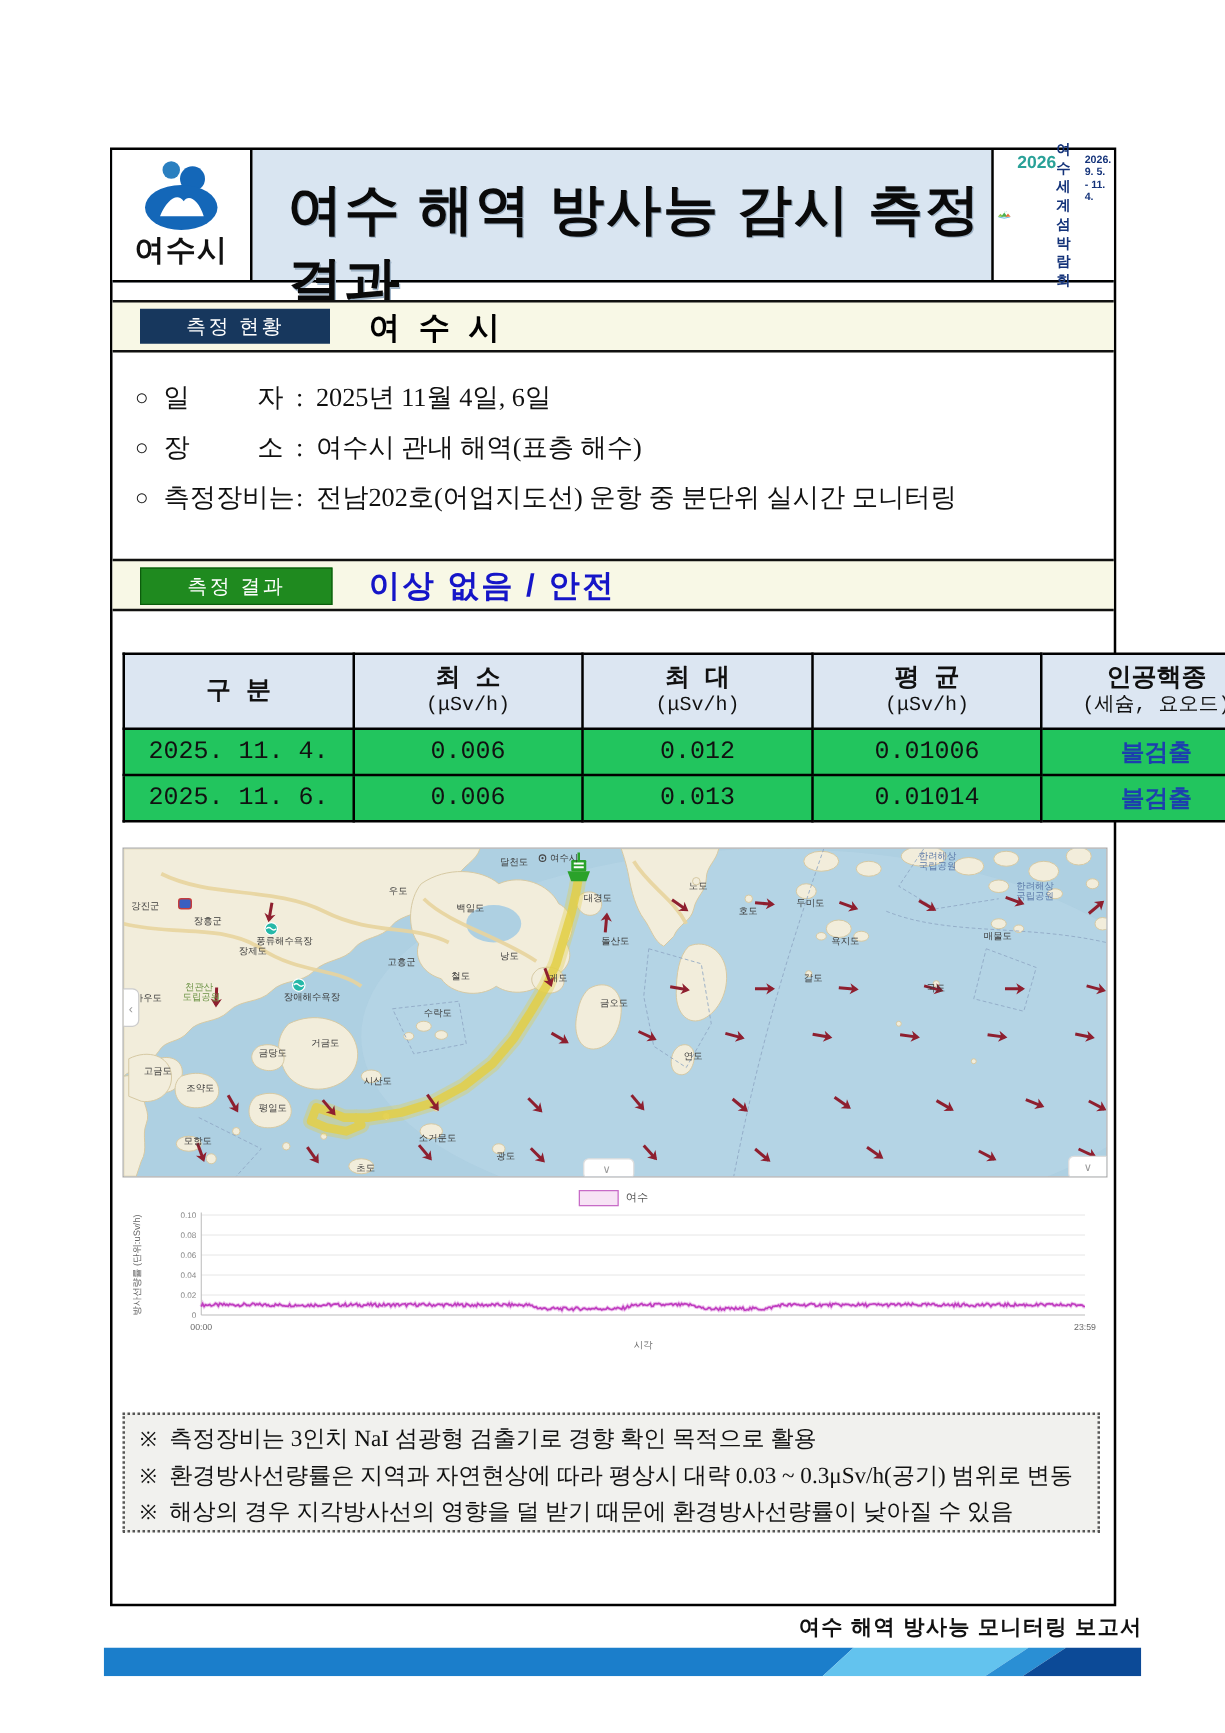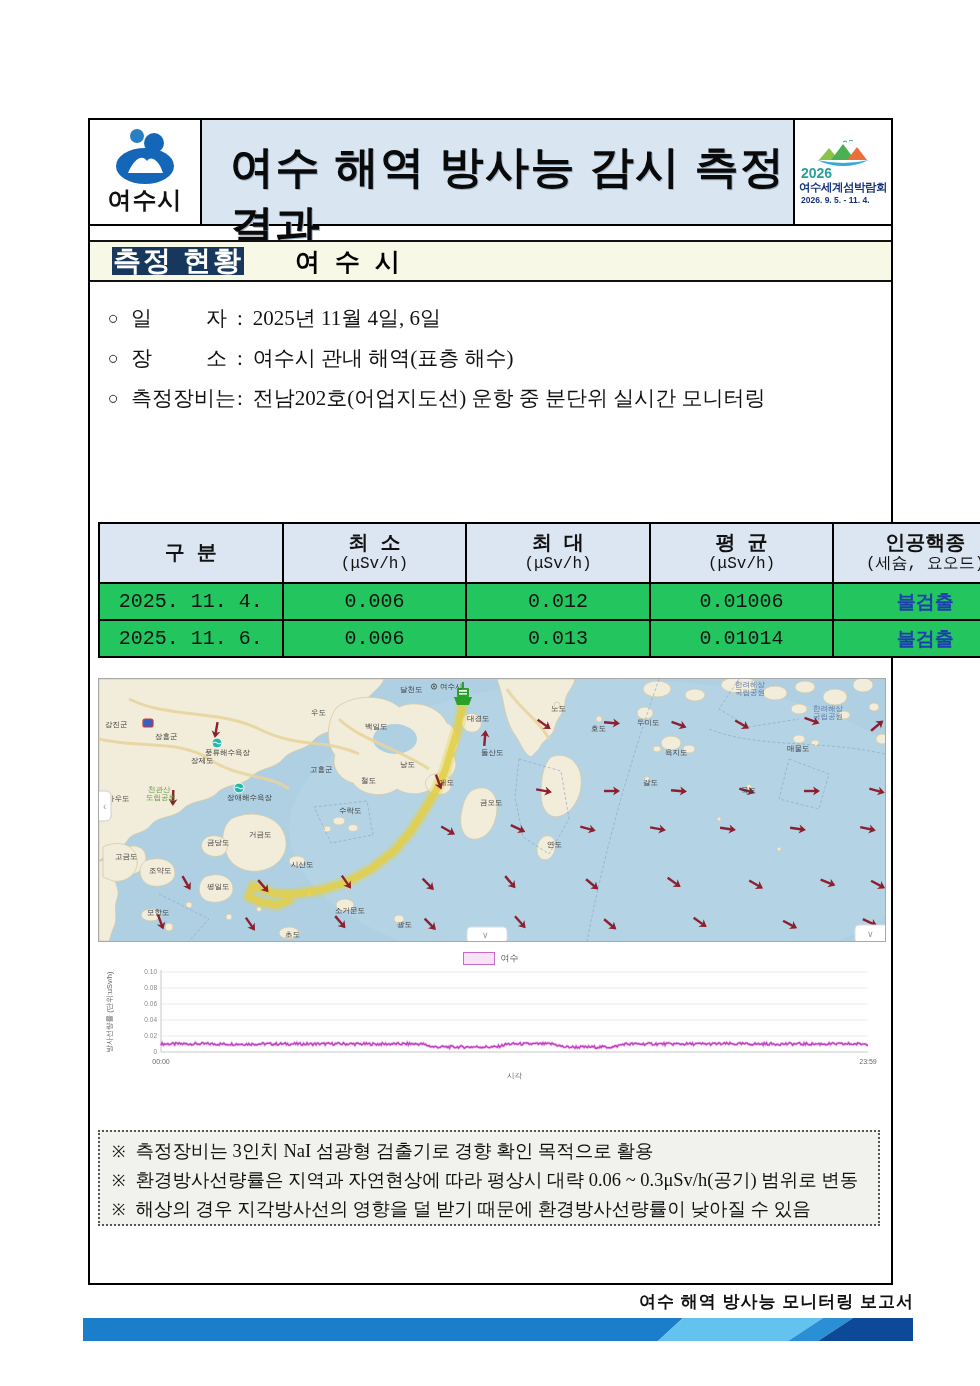--- a/index.html
+++ b/index.html
@@ -9,28 +9,28 @@
 
   
   #hdr{position:absolute;left:0;top:0;right:0;height:104px;background:#d9e5f1;border-bottom:2px solid #000;display:flex;}
   #hdr-left{width:110px;background:#fff;border-right:2px solid #000;display:flex;flex-direction:column;align-items:center;justify-content:center;flex:0 0 auto;}
   #hdr-left .city{font-size:24px;font-weight:800;color:#111;letter-spacing:1px;margin-top:-2px;}
   #hdr-center{flex:1;padding:10px 0 0 28px;position:relative;}
   .week-row{display:flex;align-items:center;gap:14px;}
   .week{color:#2b9cd8;font-weight:800;font-size:20px;letter-spacing:1px;}
   .week-line{height:7px;width:330px;border-radius:4px;background:linear-gradient(to right,#ffffff,#bfe4f4 30%,#45b4e4);}
   .doc-title{margin-top:8px;font-size:44px;font-weight:800;color:#0a0a0a;letter-spacing:1.5px;text-shadow:1px 1px 0 #9fb3c6;}
-  #hdr-right{width:92px;background:#fff;border-left:2px solid #000;display:flex;flex-direction:column;align-items:center;justify-content:center;flex:0 0 auto;padding:2px;}
+  #hdr-right{width:92px;background:#fff;border-left:2px solid #000;display:flex;align-items:center;justify-content:center;flex:0 0 auto;padding:2px;}
   .expo-2026{color:#2aa198;font-weight:800;font-size:14px;line-height:14px;align-self:flex-start;margin-left:4px;}
   .expo-name{color:#14337a;font-weight:700;font-size:11.5px;letter-spacing:-0.5px;}
   .expo-dates{color:#14337a;font-size:8.5px;font-weight:700;align-self:flex-start;margin-left:4px;}
 
   
   .band{position:absolute;left:0;right:0;height:38px;background:#f8f8e6;border-top:2px solid #111;border-bottom:2px solid #111;}
-  .badge{position:absolute;left:22px;top:5px;width:132px;height:28px;color:#fff;font-weight:700;font-size:28px;display:flex;align-items:center;justify-content:center;letter-spacing:2px;}
+  .badge{position:absolute;left:22px;top:5px;width:152px;height:28px;color:#fff;font-weight:400;font-size:16px;display:flex;align-items:center;justify-content:center;letter-spacing:2px;}
   .badge.navy{background:#17375d;}
   .badge.green{background:#1f8a1f;border:1px solid #0c5c0c;}
   .band-value{position:absolute;left:205px;top:3px;font-size:25px;font-weight:800;letter-spacing:4px;color:#000;}
   .band-value.blue{color:#1515c8;letter-spacing:2px;}
 
   
   #bullets{position:absolute;left:18px;top:178px;right:10px;font-family:"Liberation Serif","DejaVu Serif",serif;}
   .brow{height:40px;font-size:21px;color:#111;display:flex;align-items:center;white-space:nowrap;}
   .bdot{font-size:18px;margin-right:12px;}
   .blabel{display:inline-block;width:96px;text-align:justify;text-align-last:justify;}
@@ -122,20 +122,24 @@
           <span>여수시 관내 해역(표층 해수)</span>
         </div>
         <div class="brow">
           <span class="bdot">○</span>
           <span class="blabel">측정장비는</span>
           <span class="bsep">:</span>
           <span>전남202호(어업지도선) 운항 중 분단위 실시간 모니터링</span>
         </div>
       </div>
 
+    <div class="band" style="top:327px;">
+      <div class="badge green">측정 결과</div>
+      <div class="band-value blue">이상 없음 / 안전</div>
+    </div>
 
     <table id="tbl">
       <thead>
           <tr id="tbl-head-row">
             <th>
               <div>구 분</div>
             </th>
             <th>
               <div>최 소</div>
               <div class="unit">(μSv/h)</div>
@@ -527,21 +531,21 @@
         </g>
     </svg>
 
     <div id="notes">
         <div class="note-row">
           <span class="note-mark">※</span>
           <span>측정장비는 3인치 NaI 섬광형 검출기로 경향 확인 목적으로 활용</span>
         </div>
         <div class="note-row">
           <span class="note-mark">※</span>
-          <span>환경방사선량률은 지역과 자연현상에 따라 평상시 대략 0.06 ~ 0.3μSv/h(공기) 범위로 변동</span>
+          <span>환경방사선량률은 지역과 자연현상에 따라 평상시 대략 0.03 ~ 0.3μSv/h(공기) 범위로 변동</span>
         </div>
         <div class="note-row">
           <span class="note-mark">※</span>
           <span>해상의 경우 지각방사선의 영향을 덜 받기 때문에 환경방사선량률이 낮아질 수 있음</span>
         </div>
       </div>
   </div>
 
   <div id="footer-label">여수 해역 방사능 모니터링 보고서</div>
   <svg id="footer-bar" width="830" height="23" viewBox="0 0 830 23">

